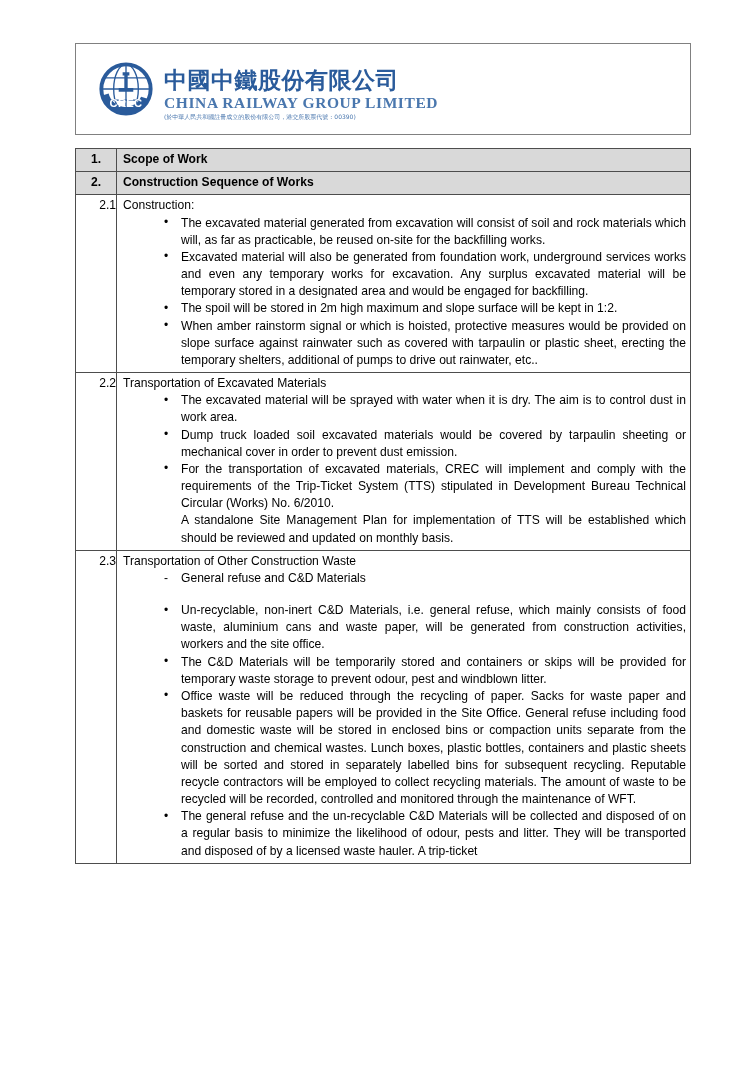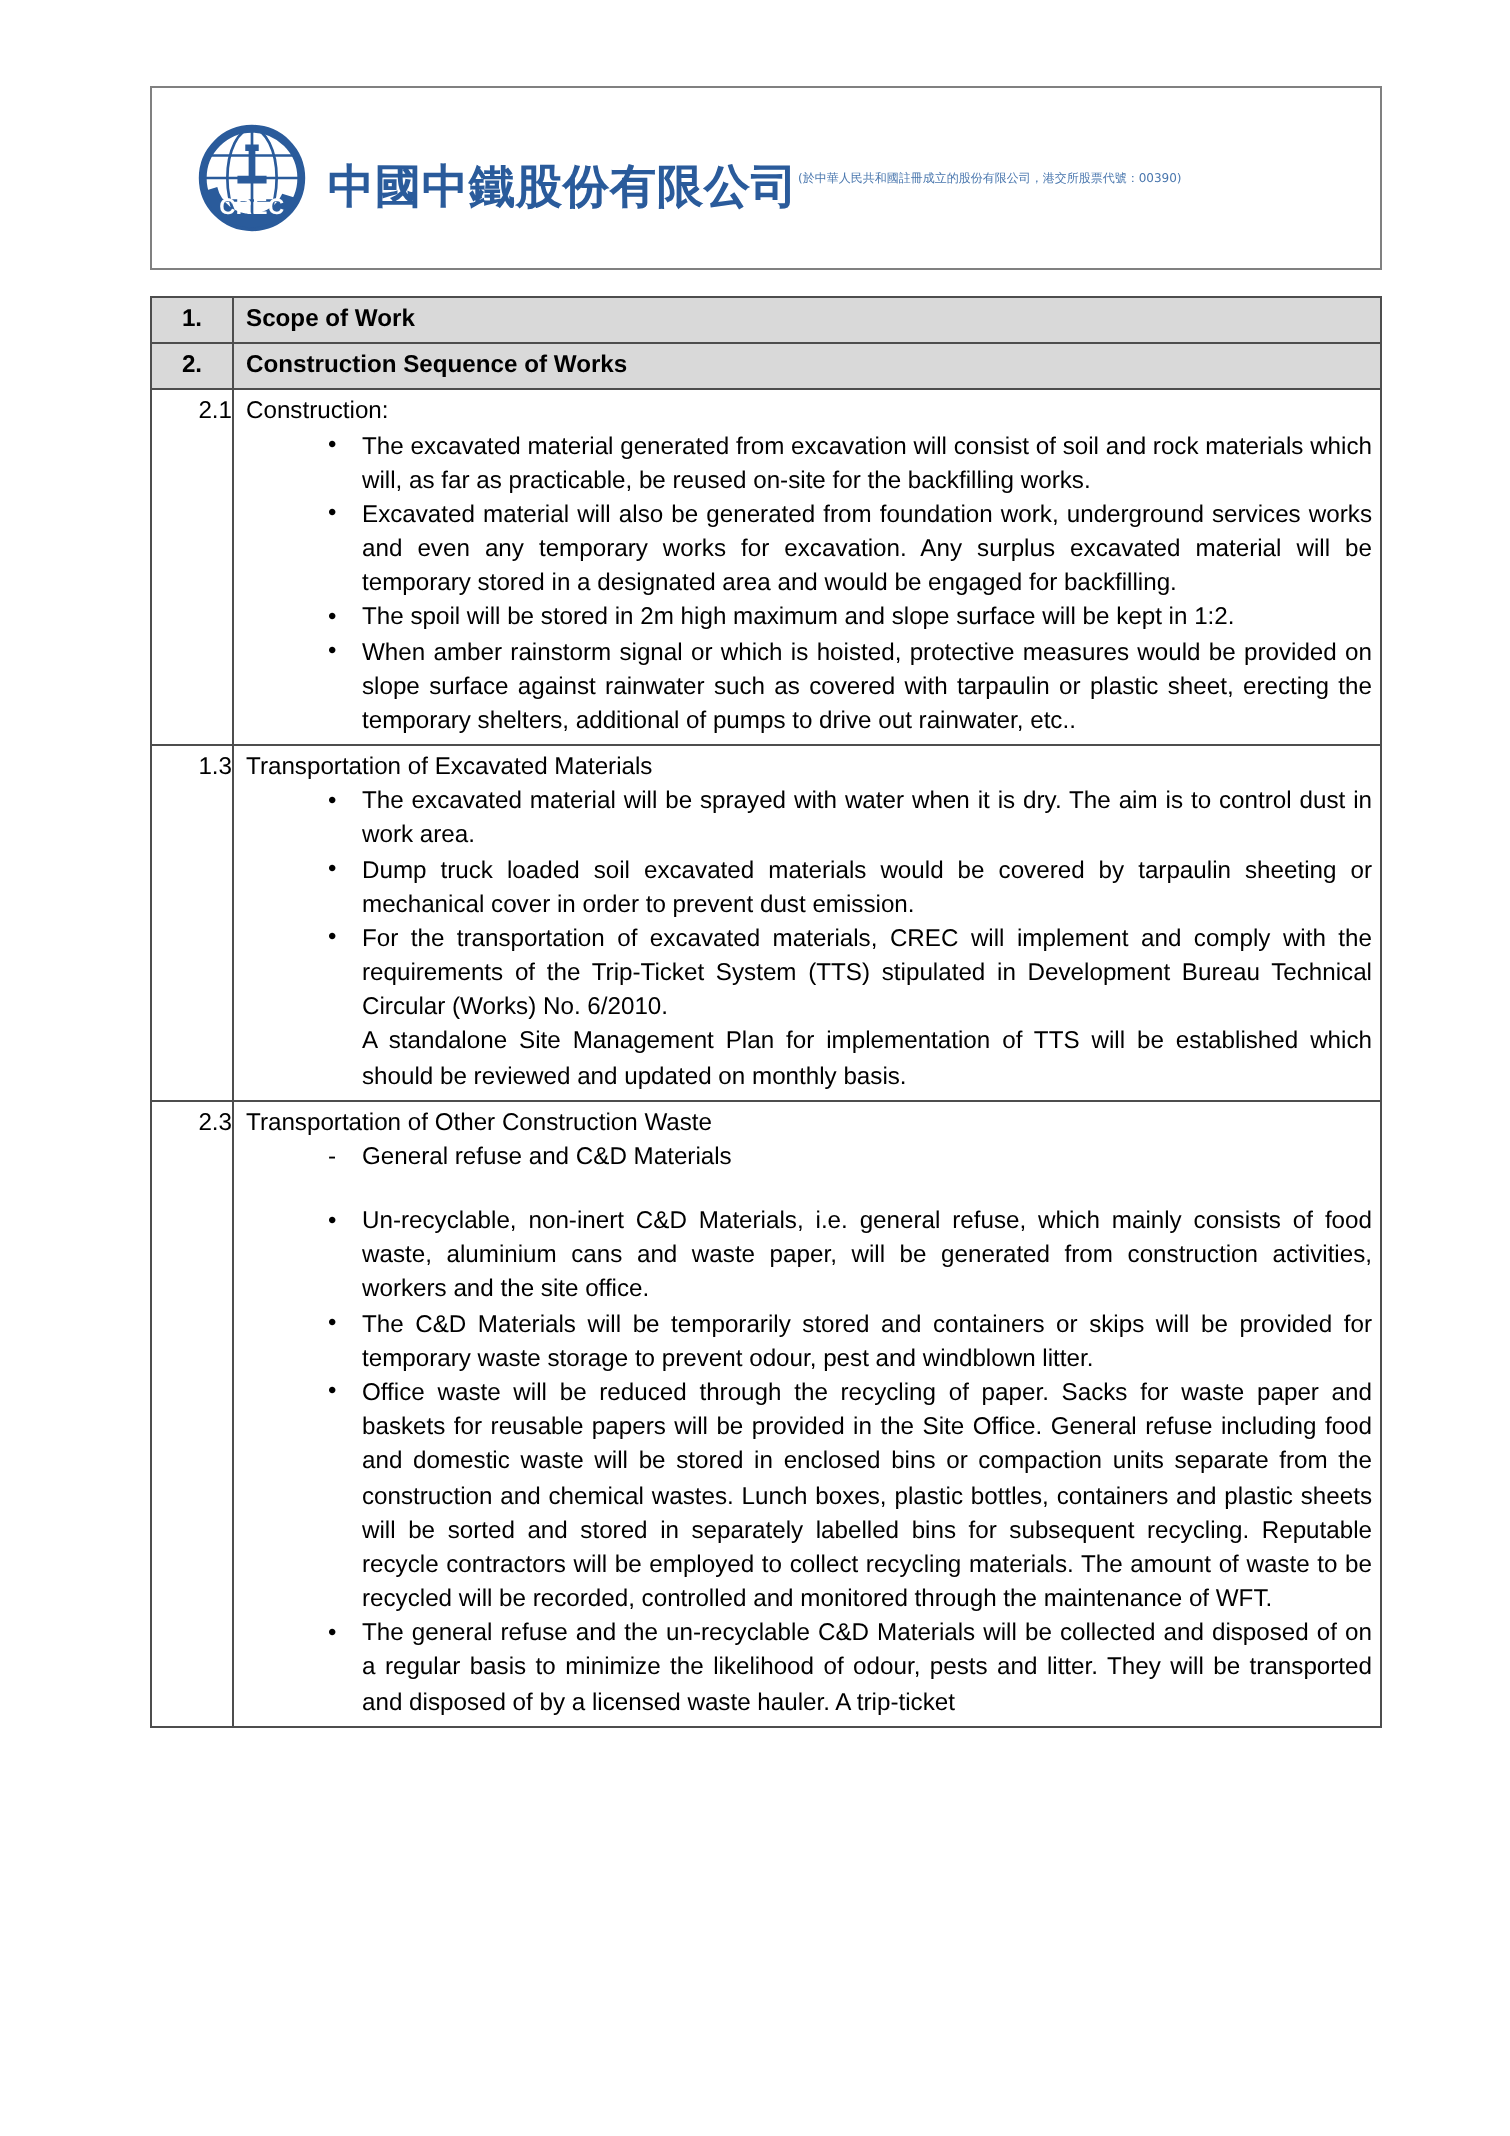--- a/index.html
+++ b/index.html
@@ -36,20 +36,21 @@
   }
   .logo-mark {
     width: 56px;
     height: 56px;
     flex: 0 0 56px;
     position: relative;
     margin-right: 10px;
   }
   .brand-text {
     display: flex;
+    flex-direction: column;
     justify-content: center;
     line-height: 1;
     margin-top: 11px;
   }
   .brand-cn {
     font-family: "DejaVu Sans", sans-serif;
     font-size: 23px;
     font-weight: bold;
     color: #2a5b9b;
     letter-spacing: 0.5px;
@@ -176,20 +177,21 @@
         <line x1="50" y1="6" x2="50" y2="94" stroke="#2a5b9b" stroke-width="2.4"></line>
 
         <path d="M44 20 h12 v6 h-3 v22 h10 v7 H37 v-7 h10 V26 h-3 z" fill="#2a5b9b"></path>
 
         <path d="M6 62 a44 44 0 0 0 44 32 a44 44 0 0 0 40 -26 l-13 -4 a31 31 0 0 1 -27 18 a31 31 0 0 1 -31 -24 z" fill="#2a5b9b"></path>
         <text x="50" y="82" text-anchor="middle" font-family="Liberation Sans, sans-serif" font-size="20" font-weight="bold" fill="#ffffff" letter-spacing="0.5">CREC</text>
       </svg>
     </div>
     <div class="brand-text">
       <div class="brand-cn">中國中鐵股份有限公司</div>
+      <div class="brand-en">CHINA RAILWAY GROUP LIMITED</div>
       <div class="brand-note">(於中華人民共和國註冊成立的股份有限公司，港交所股票代號：00390)</div>
     </div>
   </div>
 
   <table class="doc-table">
     <tbody>
 
       <tr class="section-head">
         <td class="col-num">1.</td>
         <td>Scope of Work</td>
@@ -208,21 +210,21 @@
           <ul class="bullets loose">
             <li>The excavated material generated from excavation will consist of soil and rock materials which will, as far as practicable, be reused on-site for the backfilling works.</li>
             <li>Excavated material will also be generated from foundation work, underground services works and even any temporary works for excavation. Any surplus excavated material will be temporary stored in a designated area and would be engaged for backfilling.</li>
             <li>The spoil will be stored in 2m high maximum and slope surface will be kept in 1:2.</li>
             <li>When amber rainstorm signal or which is hoisted, protective measures would be provided on slope surface against rainwater such as covered with tarpaulin or plastic sheet, erecting the temporary shelters, additional of pumps to drive out rainwater, etc..</li>
           </ul>
         </td>
       </tr>
 
       <tr>
-        <td class="col-num">1.3</td>
+        <td class="col-num">2.2</td>
         <td>
           <p class="cell-title">Transportation of Excavated Materials</p>
           <ul class="bullets loose">
             <li>The excavated material will be sprayed with water when it is dry. The aim is to control dust in work area.</li>
             <li>Dump truck loaded soil excavated materials would be covered by tarpaulin sheeting or mechanical cover in order to prevent dust emission.</li>
             <li>For the transportation of excavated materials, CREC will implement and comply with the requirements of the Trip-Ticket System (TTS) stipulated in Development Bureau Technical Circular (Works) No. 6/2010.</li>
           </ul>
           <p class="sub-para">A standalone Site Management Plan for implementation of TTS will be established which should be reviewed and updated on monthly basis.</p>
         </td>
       </tr>

